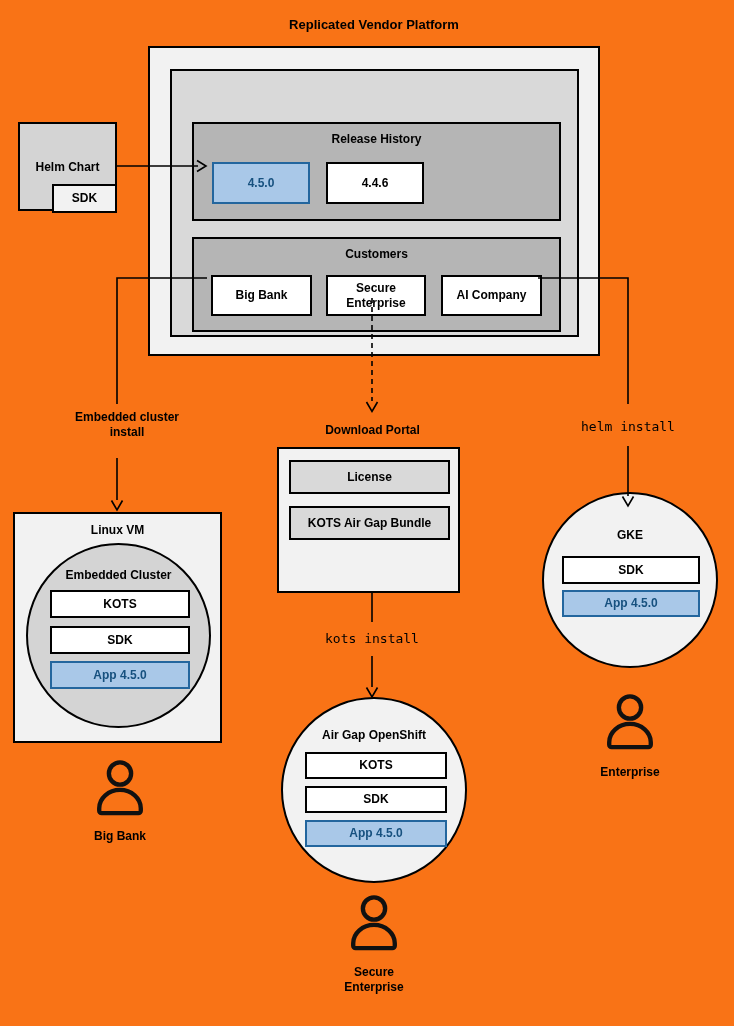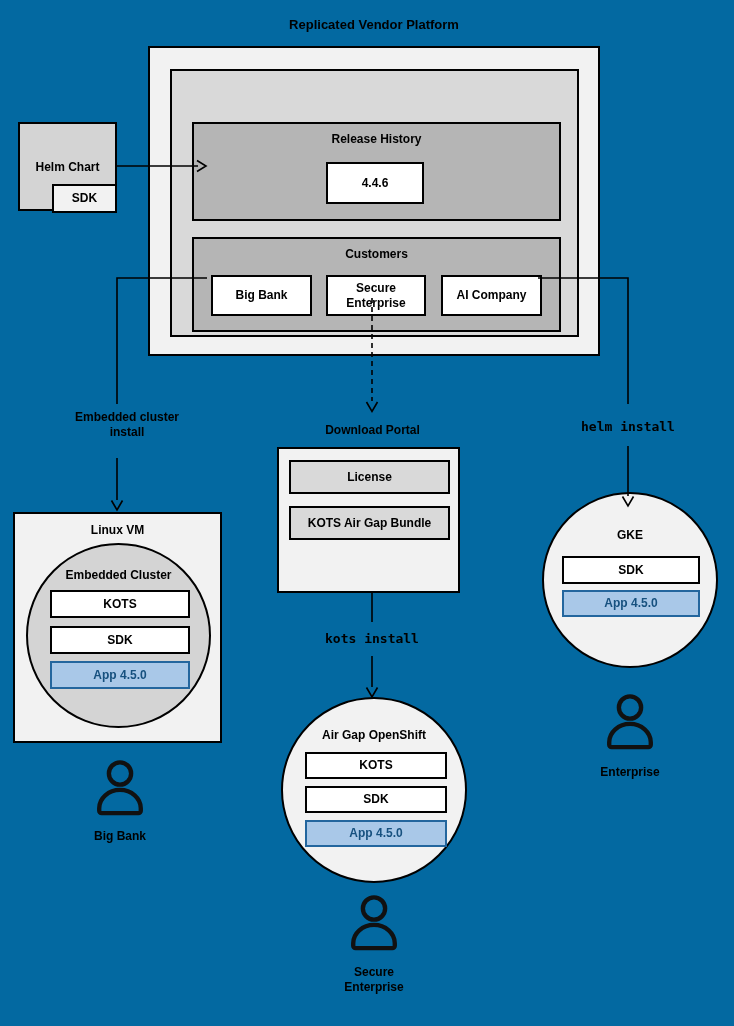--- a/index.html
+++ b/index.html
@@ -1,48 +1,49 @@
 <!DOCTYPE html>
 <html><head>
 <meta charset="utf-8">
 <style>
   html,body{margin:0;padding:0;background:#fff;}
-  .canvas{position:relative;width:734px;height:1026px;background:#0369a1;
+  .canvas{position:relative;width:734px;height:1026px;background:#f97316;
           font-family:"Liberation Sans", sans-serif;color:#000;overflow:hidden;}
   .abs{position:absolute;box-sizing:border-box;}
   .box{border:2px solid #000;}
   .fill-light{background:#f2f2f2;}
   .fill-mid{background:#d9d9d9;}
   .fill-dark{background:#b5b5b5;margin-top:17px;}
   .fill-white{background:#ffffff;}
   .blue{background:#a9c8e8;border:2px solid #23669e;color:#17517f;}
   .lbl{font-weight:bold;font-size:12px;line-height:1.25;text-align:center;}
   .cell{display:flex;align-items:center;justify-content:center;
         font-weight:bold;font-size:12px;line-height:1.2;text-align:center;}
   .panel-lbl{position:absolute;left:0;right:0;text-align:center;
              font-weight:bold;font-size:12px;}
   .circle{border-radius:50%;}
-  .mono{font-family:"DejaVu Sans Mono", monospace;font-weight:bold;font-size:13px;}
+  .mono{font-family:"DejaVu Sans Mono", monospace;font-weight:normal;font-size:13px;}
   .title{font-size:13px;}
   svg.overlay{position:absolute;left:0;top:0;pointer-events:none;}
   .person{stroke:#111;stroke-width:4.5;fill:none;stroke-linejoin:round;stroke-linecap:round;}
 </style>
 </head>
 <body>
 
 <div class="canvas">
 
   <div class="abs lbl title" style="left:148px;top:17px;width:452px;">Replicated Vendor Platform</div>
 
   <div class="abs box fill-light" style="left:148px;top:46px;width:452px;height:310px;">
 
     <div class="abs box fill-mid" style="left:20px;top:21px;width:409px;height:268px;">
 
       <div class="abs box fill-dark" style="left:20px;top:34px;width:369px;height:99px;">
         <div class="panel-lbl" style="top:8px;">Release History</div>
+        <div class="abs blue cell" style="left:18px;top:38px;width:98px;height:42px;">4.5.0</div>
         <div class="abs box fill-white cell" style="left:132px;top:38px;width:98px;height:42px;">4.4.6</div>
       </div>
 
       <div class="abs box fill-dark" style="left:20px;top:149px;width:369px;height:95px;">
         <div class="panel-lbl" style="top:8px;">Customers</div>
         <div class="abs box fill-white cell" style="left:17px;top:36px;width:101px;height:41px;">Big Bank</div>
         <div class="abs box fill-white cell" style="left:132px;top:36px;width:100px;height:41px;padding:0 10px;">Secure Enterprise</div>
         <div class="abs box fill-white cell" style="left:247px;top:36px;width:101px;height:41px;">AI Company</div>
       </div>
     </div>

